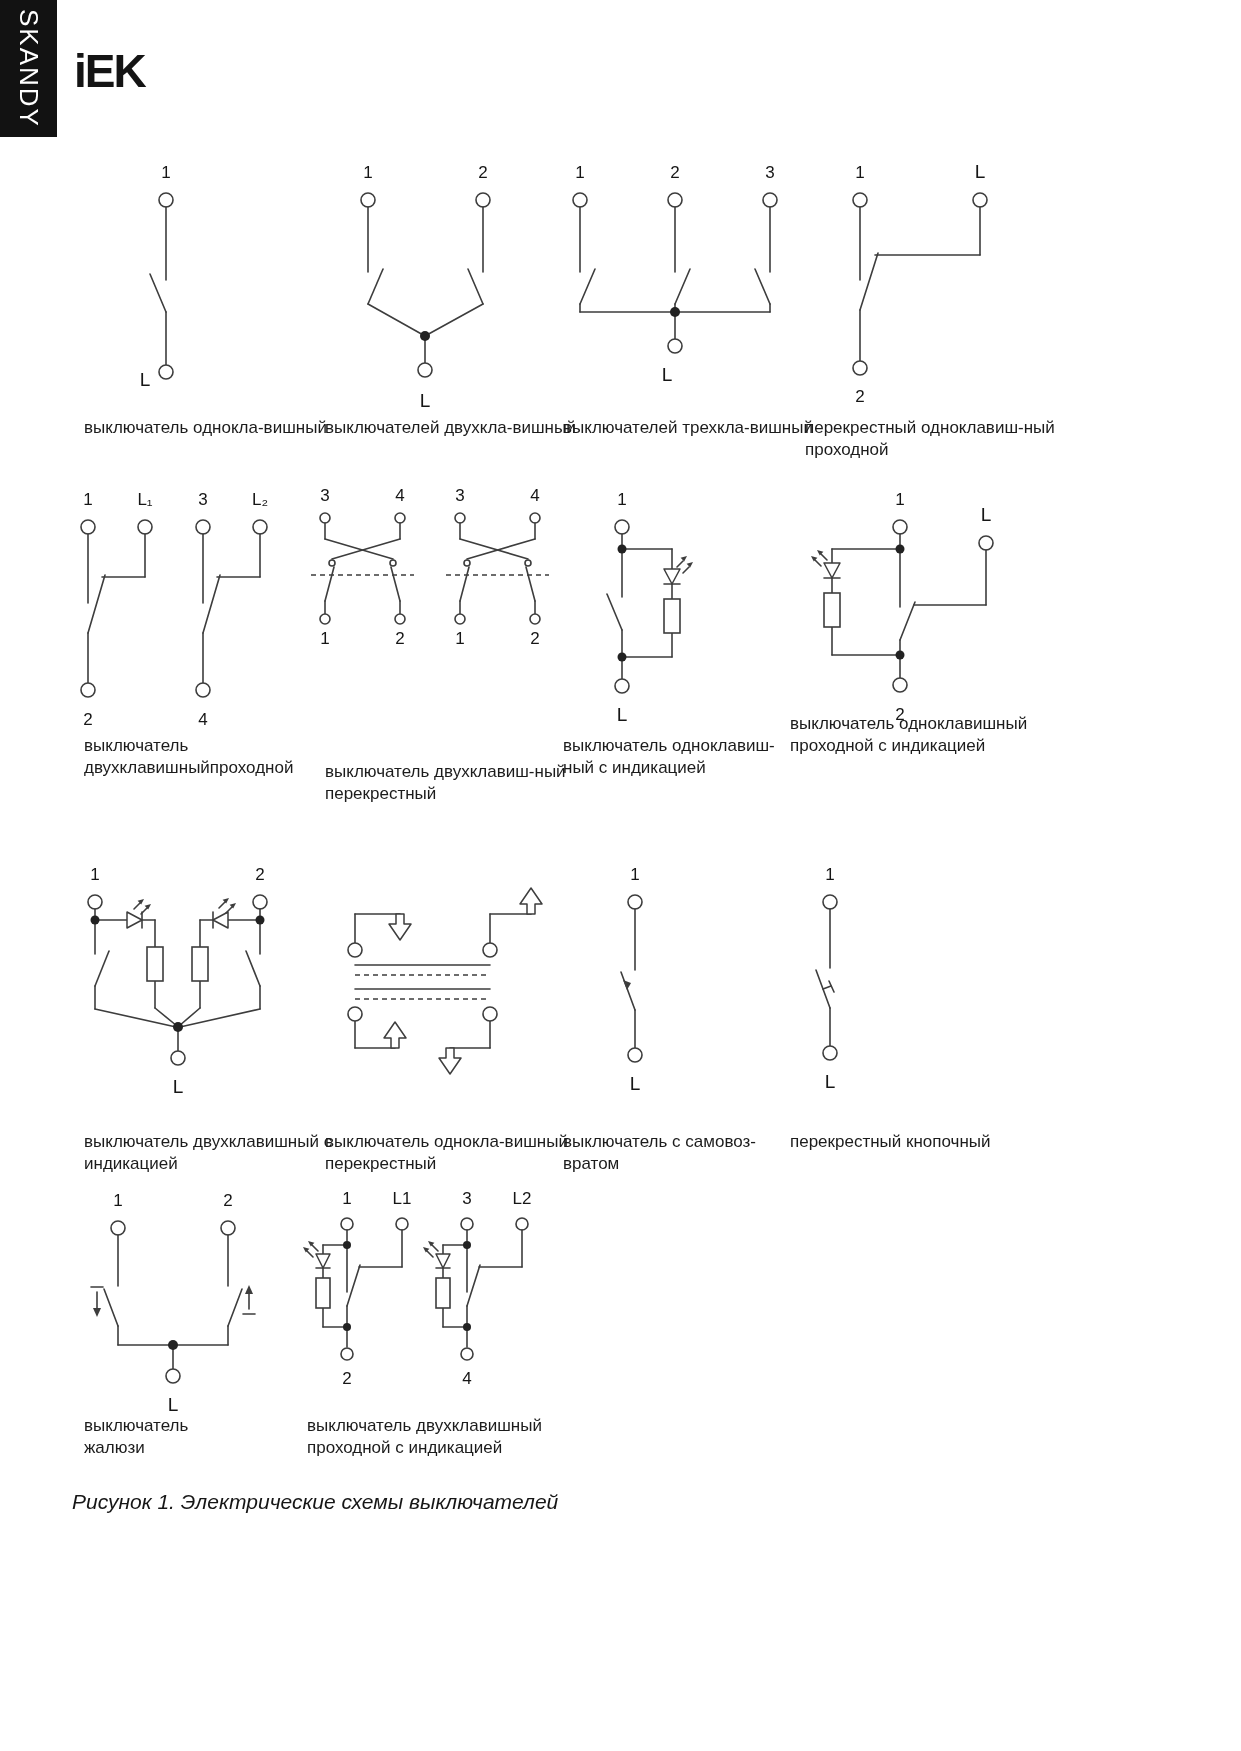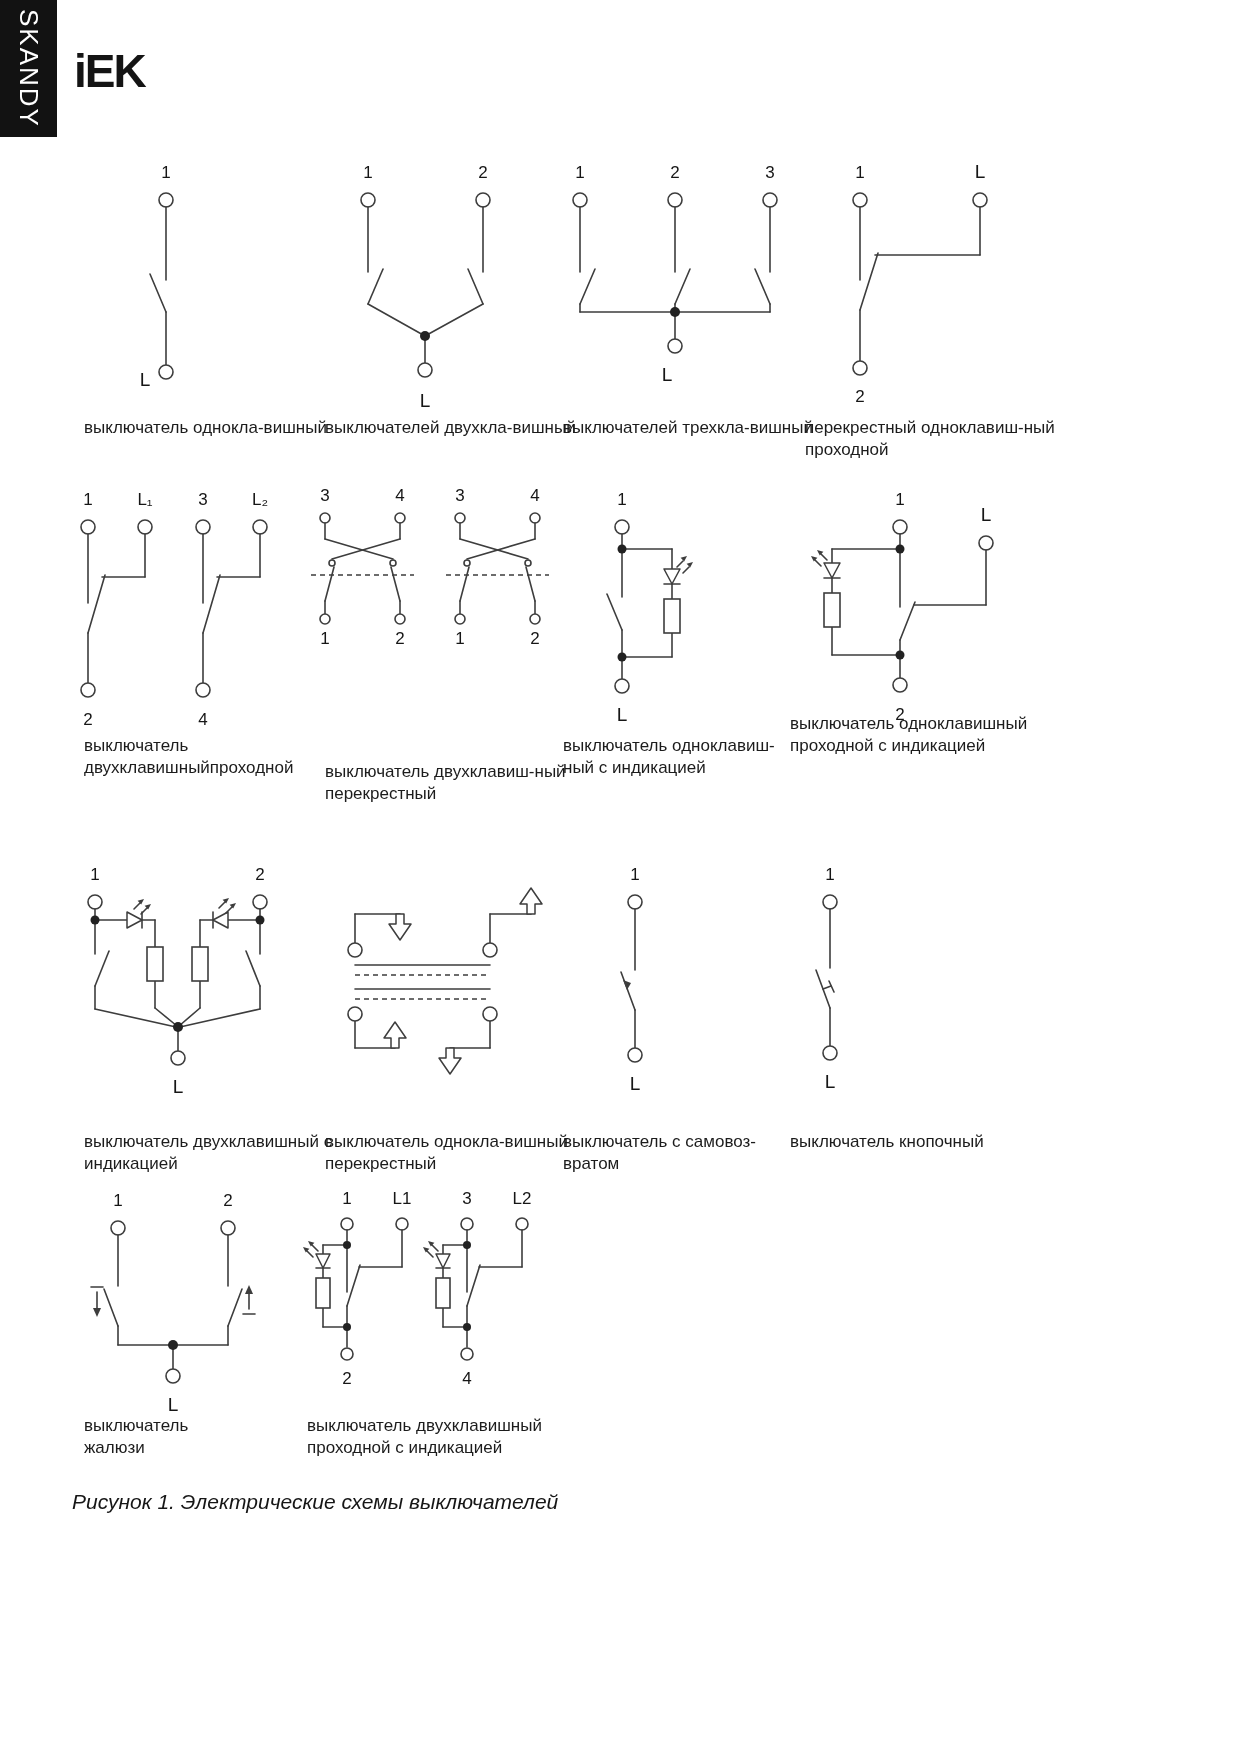--- a/index.html
+++ b/index.html
@@ -393,21 +393,21 @@
     <line class="wire" x1="60" y1="47" x2="60" y2="106"></line>
     <line class="wire" x1="60" y1="146" x2="46" y2="108"></line>
     <line class="wire" x1="53" y1="127" x2="61" y2="124"></line>
     <line class="wire" x1="59" y1="119" x2="64" y2="130"></line>
     <line class="wire" x1="60" y1="146" x2="60" y2="184"></line>
   </g>
   <circle class="term" cx="60" cy="191" r="7"></circle>
   <text x="60" y="226" text-anchor="middle" class="big">L</text>
 </svg>
 </figure>
-<div class="cap" style="left:790px;top:1131px">выключатель кнопочный</div>
+<div class="cap" style="left:790px;top:1131px">перекрестный кнопочный</div>
 
 <figure class="cell" style="left:60px;top:1188px">
 <svg width="230" height="240" viewBox="0 0 230 240">
   <text x="58" y="18" text-anchor="middle">1</text>
   <text x="168" y="18" text-anchor="middle">2</text>
   <circle class="term" cx="58" cy="40" r="7"></circle>
   <circle class="term" cx="168" cy="40" r="7"></circle>
   <g>
     <line class="wire" x1="58" y1="47" x2="58" y2="98"></line>
     <line class="wire" x1="168" y1="47" x2="168" y2="98"></line>

